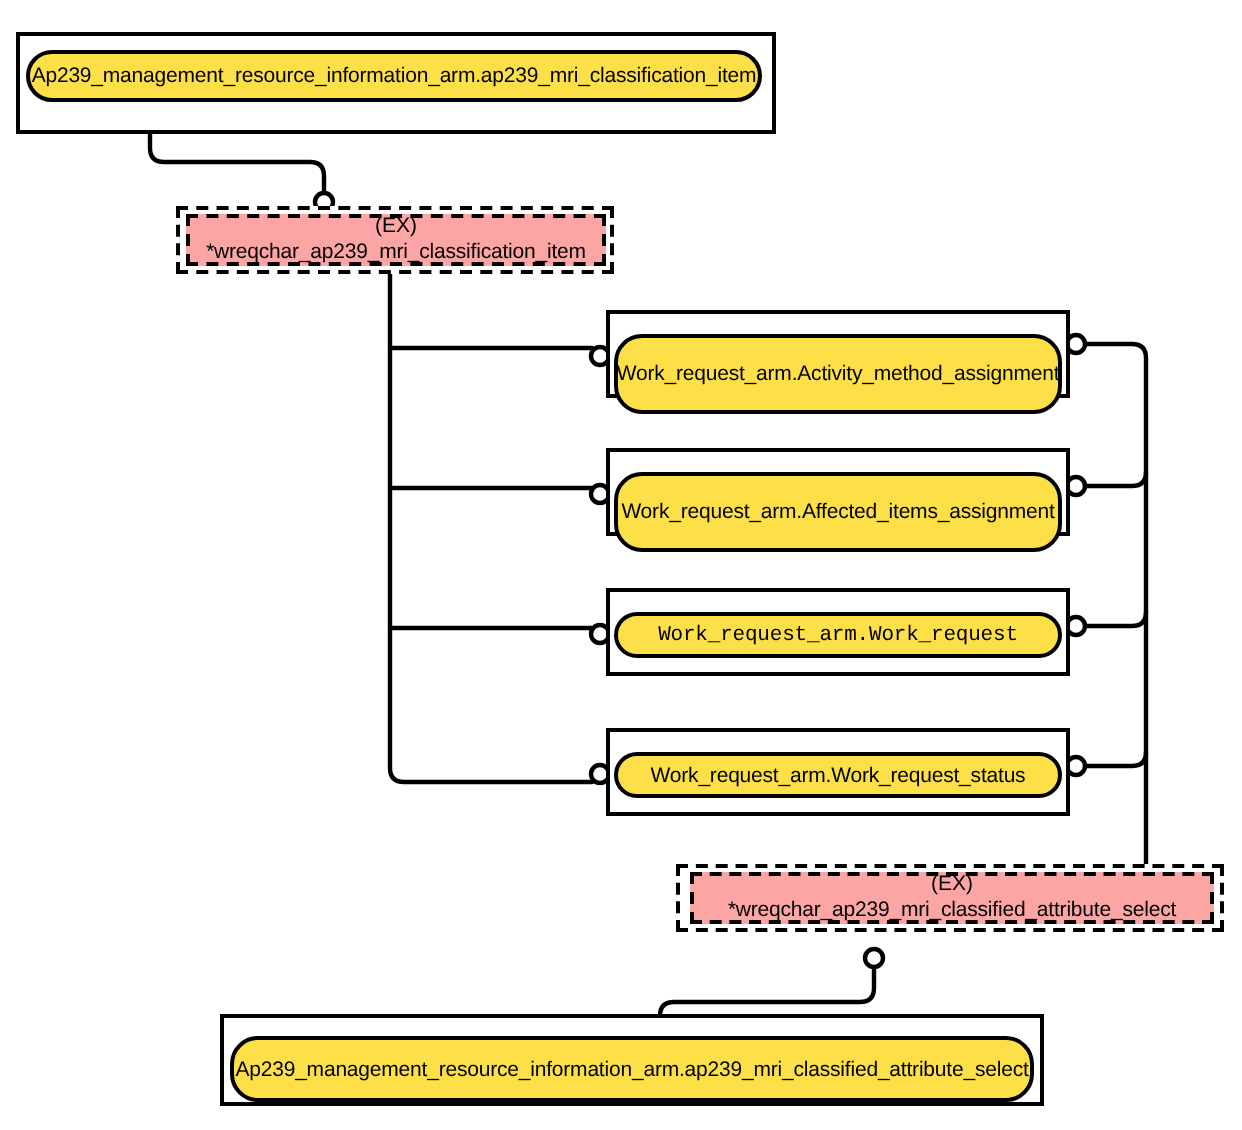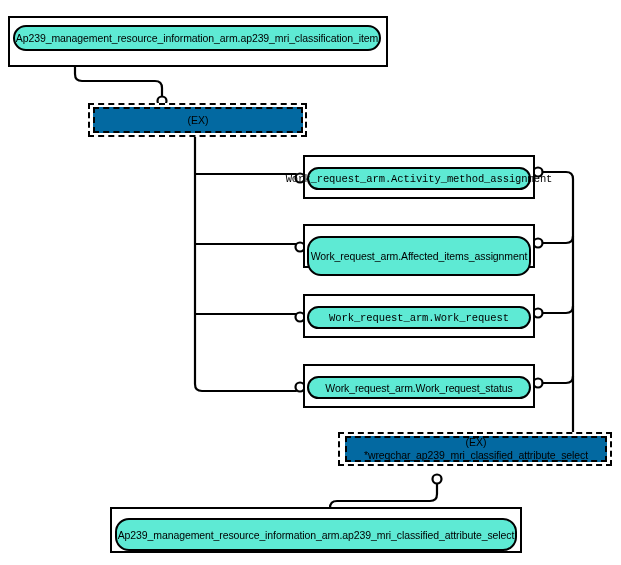--- a/index.html
+++ b/index.html
@@ -30,41 +30,41 @@
     position: absolute;
     box-sizing: border-box;
     border: 2px solid #000;
     background: #ffffff;
   }
   .entity-pill {
     position: absolute;
     box-sizing: border-box;
     border: 2px solid #000;
     border-radius: 14px;
-    background: #5eead4;
+    background: #fde047;
     display: flex;
     align-items: center;
     justify-content: center;
     white-space: nowrap;
     font-size: 10.5px;
     color: #000;
     letter-spacing: -0.1px;
   }
   
   .dash-outer {
     position: absolute;
     box-sizing: border-box;
     border: 2px dashed #000;
     background: #ffffff;
   }
   .dash-inner {
     position: absolute;
     box-sizing: border-box;
     border: 2px dashed #000;
-    background: #0369a1;
+    background: #fca5a5;
     display: flex;
     flex-direction: column;
     align-items: center;
     justify-content: center;
     white-space: nowrap;
     font-size: 10.5px;
     line-height: 13px;
     color: #000;
   }
   .dash-inner .ex-tag { font-size: 10.5px; }
@@ -101,24 +101,25 @@
         <circle cx="437" cy="479" r="4.5"></circle>
       </g>
   </svg>
 
   <div class="schema-box" style="left:8px; top:16px; width:380px; height:51px;"></div>
   <div class="entity-pill" style="left:13px; top:25px; width:368px; height:26px;">Ap239_management_resource_information_arm.ap239_mri_classification_item</div>
 
   <div class="dash-outer" style="left:88px; top:103px; width:219px; height:34px;"></div>
   <div class="dash-inner" style="left:93px; top:107px; width:210px; height:26px;">
     <span class="ex-tag">(EX)</span>
+    <span class="ref-name">*wreqchar_ap239_mri_classification_item</span>
   </div>
 
   <div class="schema-box" style="left:303px; top:155px; width:232px; height:44px;"></div>
-  <div class="entity-pill" style="left:307px; top:167px; width:224px; height:23px;font-family:Liberation Mono, monospace;">Work_request_arm.Activity_method_assignment</div>
+  <div class="entity-pill" style="left:307px; top:167px; width:224px; height:40px;">Work_request_arm.Activity_method_assignment</div>
 
   <div class="schema-box" style="left:303px; top:224px; width:232px; height:44px;"></div>
   <div class="entity-pill" style="left:307px; top:236px; width:224px; height:40px;">Work_request_arm.Affected_items_assignment</div>
 
   <div class="schema-box" style="left:303px; top:294px; width:232px; height:44px;"></div>
   <div class="entity-pill" style="left:307px; top:306px; width:224px; height:23px;font-family:Liberation Mono, monospace;">Work_request_arm.Work_request</div>
 
   <div class="schema-box" style="left:303px; top:364px; width:232px; height:44px;"></div>
   <div class="entity-pill" style="left:307px; top:376px; width:224px; height:23px;text-align:center;">Work_request_arm.Work_request_status</div>
 

